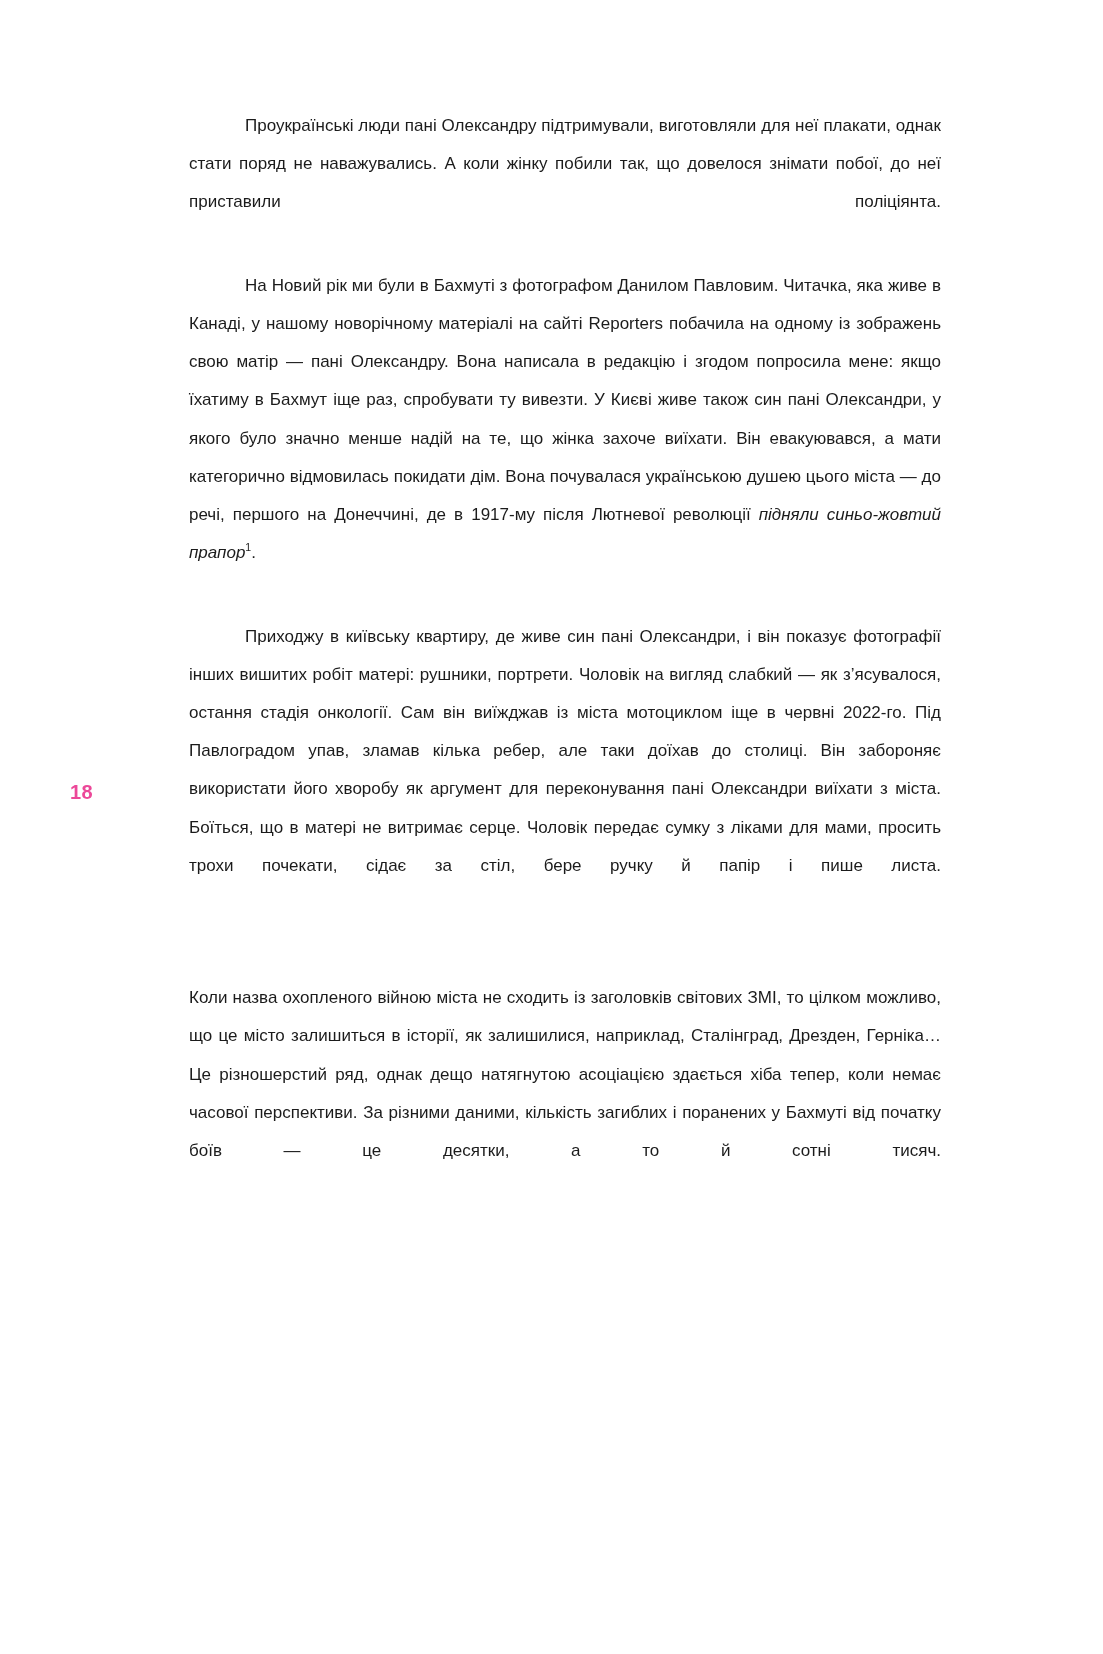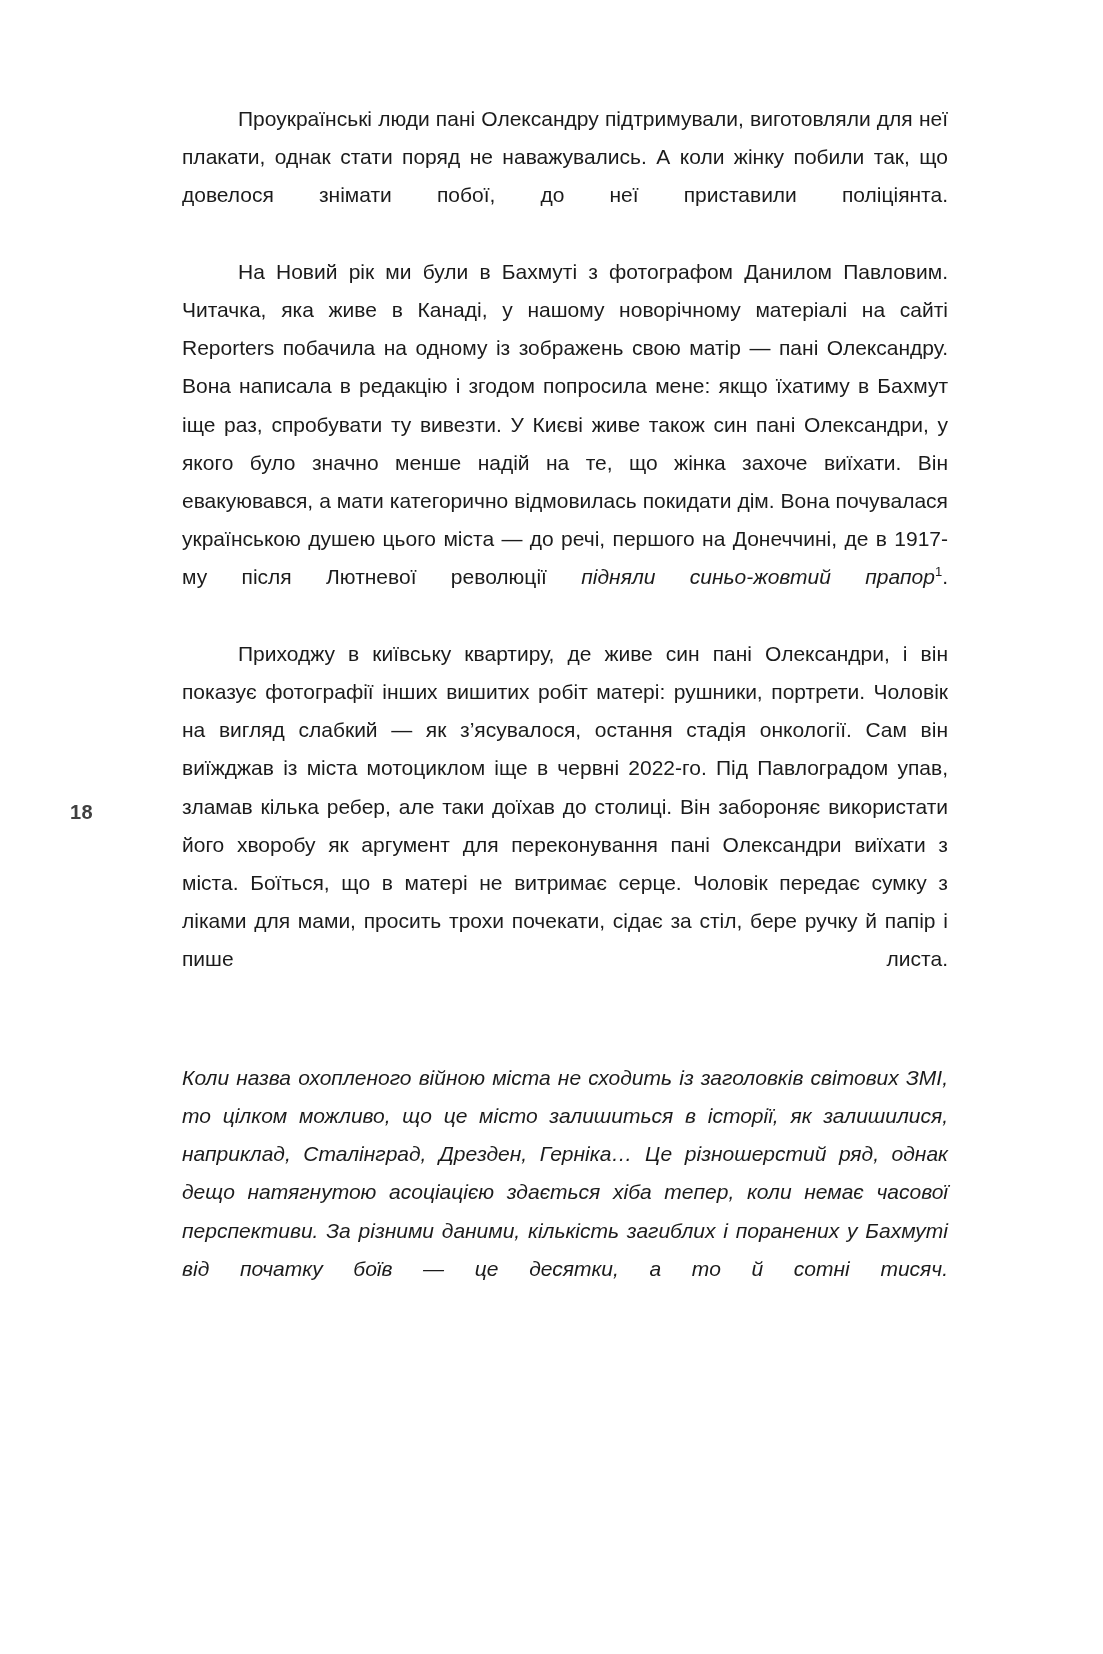--- a/index.html
+++ b/index.html
@@ -19,52 +19,50 @@
   }
 
   
   .folio {
     position: absolute;
     left: 70px;
     top: 782px;
     font-family: "Liberation Sans", sans-serif;
     font-size: 20px;
     font-weight: 700;
-    color: #404040;
+    color: #ec4899;
     letter-spacing: 0.3px;
     line-height: 1;
-    margin-top: 20px;
   }
 
   
   .text-column {
     position: absolute;
     left: 182px;
     top: 100px;
     width: 766px;
   }
 
   .para {
-    margin: 0;
-    font-size: 21px;
+    margin: 7px;
+    font-size: 17px;
     line-height: 38.2px;
     text-align: justify;
     text-justify: inter-word;
     color: #1b1b1b;
     font-stretch: condensed;
     -webkit-font-smoothing: antialiased;
   }
 
   .para.indent {
     text-indent: 56px;
   }
 
   .para.no-indent {
     text-indent: 0;
-    font-style: italic;
   }
 
   
   .block-gap {
     height: 42px;
   }
 
   .italic {
   }
 

